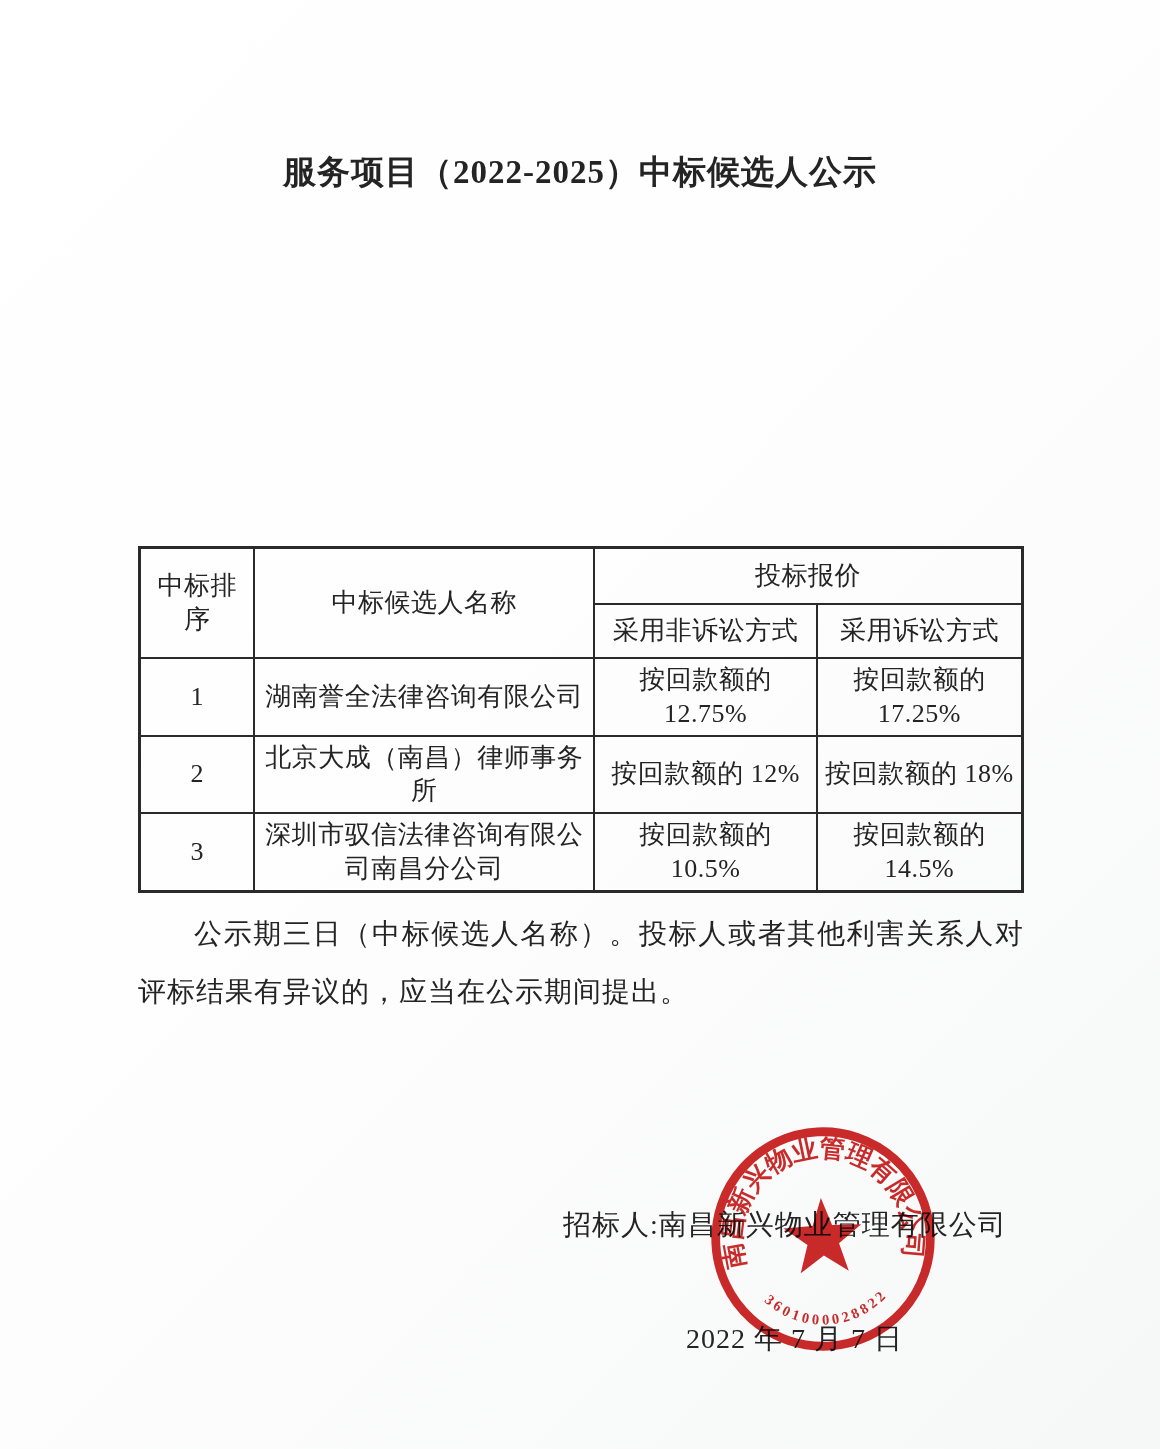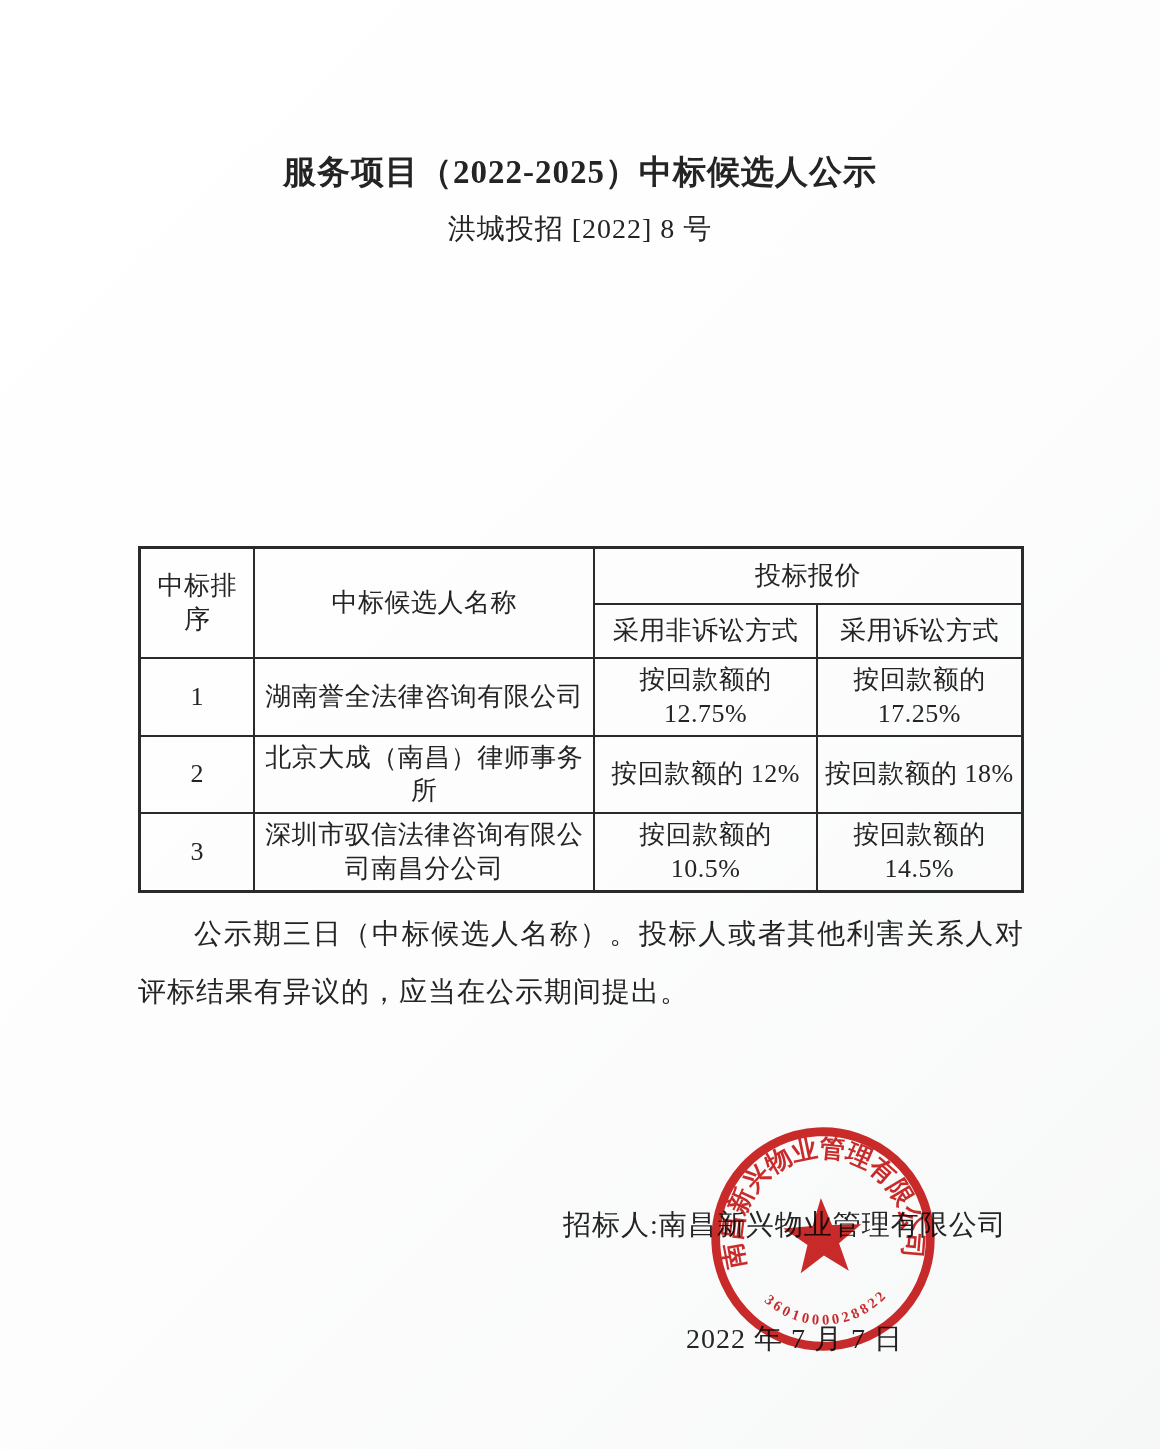--- a/index.html
+++ b/index.html
@@ -52,21 +52,20 @@
     transform:rotate(-3deg);
     pointer-events:none;
   }
 </style>
 </head>
 <body>
 
 <div class="page">
 
   <div class="center title title2">服务项目（2022-2025）中标候选人公示</div>
-  <div class="center docnum">洪城投招 [2022] 8 号</div>
 
 
   <table class="results">
     <colgroup>
       <col style="width:13%">
       <col style="width:38.5%">
       <col style="width:25.2%">
       <col style="width:23.3%">
     </colgroup>
     <tbody>

